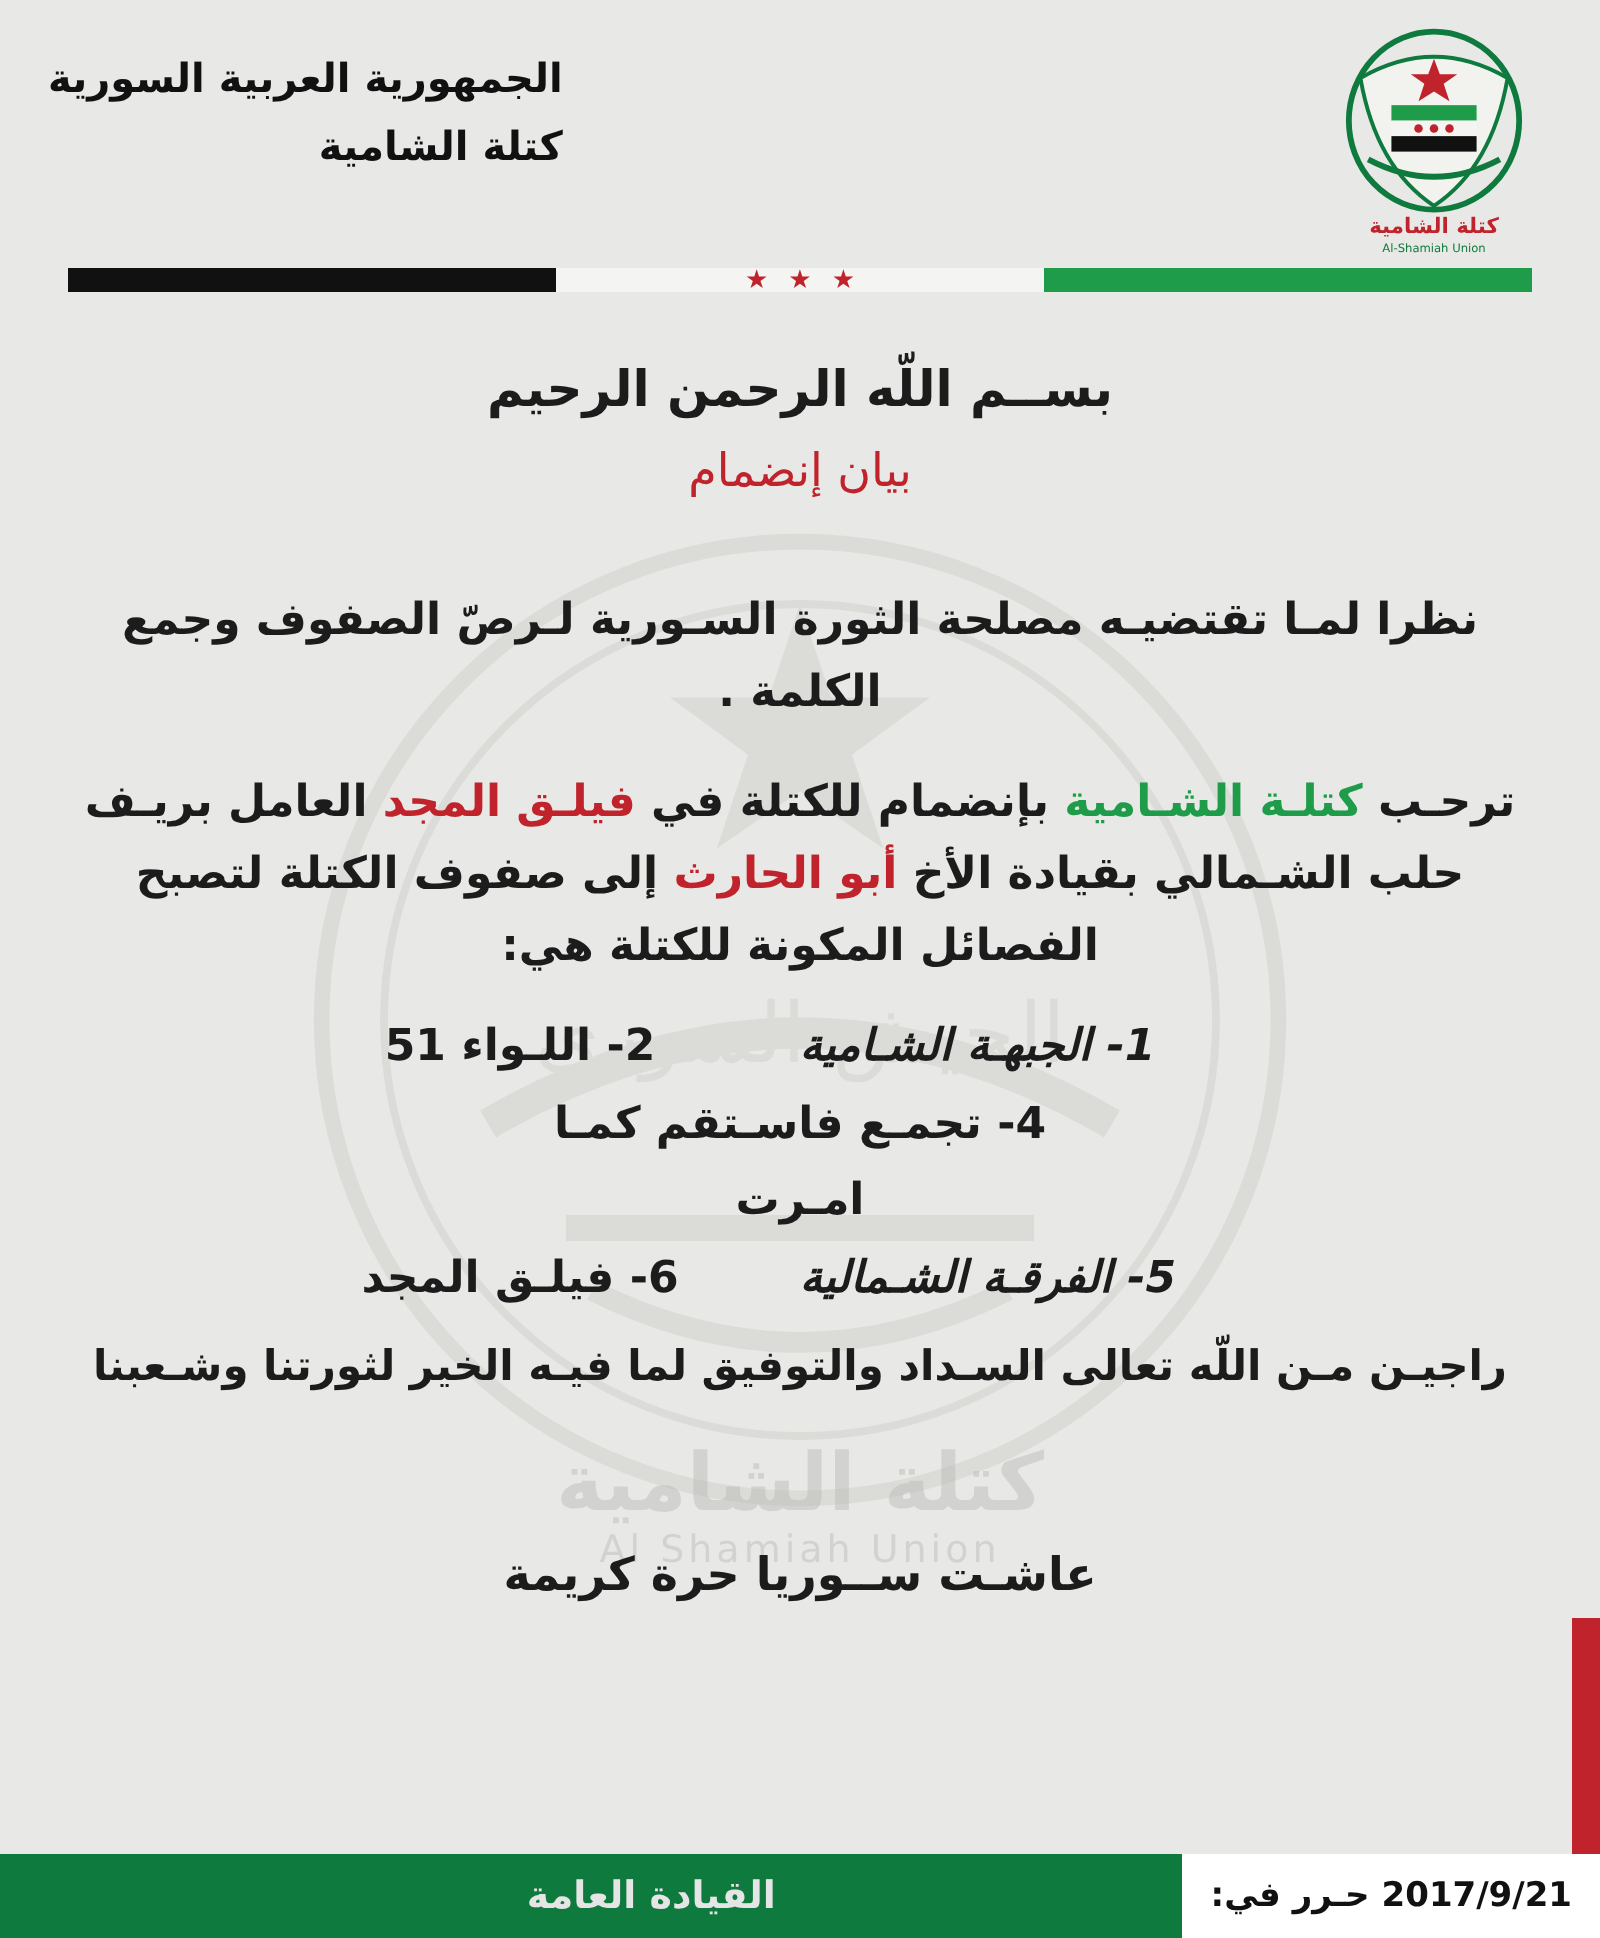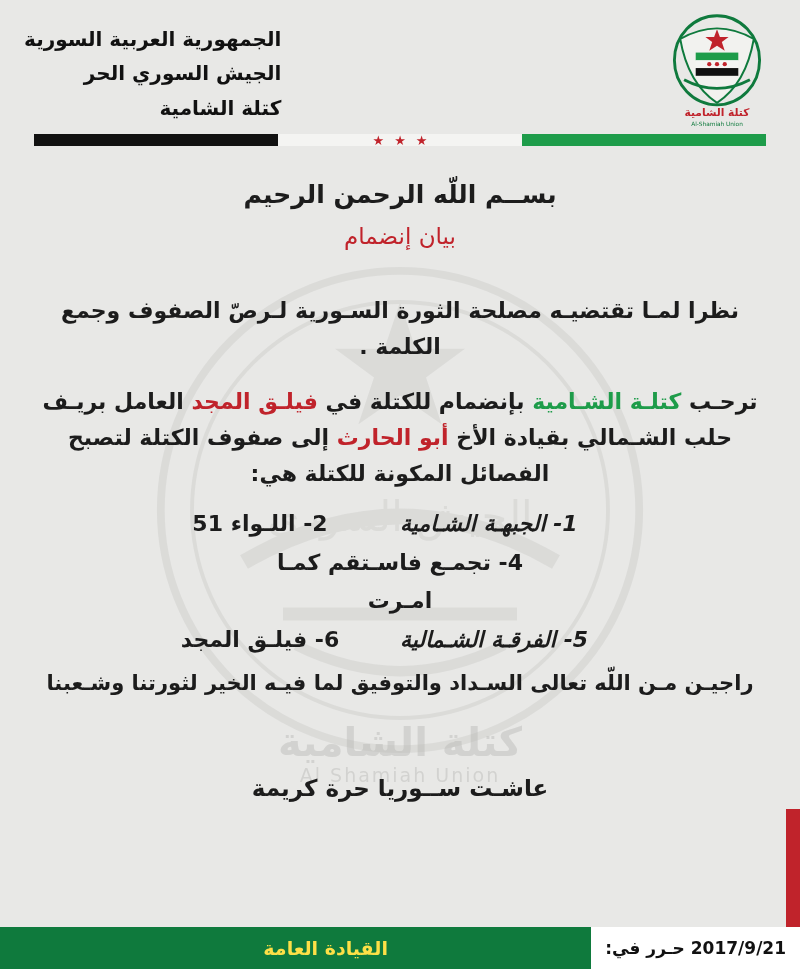--- a/index.html
+++ b/index.html
@@ -189,21 +189,21 @@
     display: flex;
     align-items: center;
     padding: 0 14px;
     font-size: 17px;
     font-weight: bold;
     gap: 6px;
   }
   .footer .f-center {
     flex: 1;
     text-align: center;
-    color: #fde047;
+    color: #e5e5e5;
     font-size: 19px;
     font-weight: bold;
     padding-left: 60px;
   }
   .footer .f-date { direction: ltr; }
   .red-tab {
     position: absolute;
     right: 0;
     bottom: 42px;
     width: 14px;
@@ -225,21 +225,20 @@
       <path d="M40 120 q60 -35 120 0" fill="none" stroke="#6f6f6a" stroke-width="6"></path>
       <path d="M55 140 L145 140" stroke="#6f6f6a" stroke-width="5"></path>
       <path d="M60 152 q40 20 80 0" fill="none" stroke="#6f6f6a" stroke-width="4"></path>
       <text x="100" y="108" font-size="16" fill="#6f6f6a" text-anchor="middle" font-family="DejaVu Sans, sans-serif">الجيش السوري</text>
     </svg>
   </div>
 
   <div class="header">
     <div class="header-titles">
       <div>الجمهورية العربية السورية</div>
-      <div>الجيش السوري الحر</div>
       <div>كتلة الشامية</div>
     </div>
 
     <div class="logo">
       <svg viewBox="0 0 120 124" xmlns="http://www.w3.org/2000/svg">
         <ellipse cx="60" cy="52" rx="44" ry="46" fill="none" stroke="#0f7a3d" stroke-width="3"></ellipse>
         <path d="M22 30 q38 -22 76 0 q-8 46 -38 66 q-30 -20 -38 -66 Z" fill="#f2f2ef" stroke="#0f7a3d" stroke-width="2"></path>
         <rect x="38" y="44" width="44" height="8" fill="#1e9c4a"></rect>
         <rect x="38" y="52" width="44" height="8" fill="#f4f4f2"></rect>
         <rect x="38" y="60" width="44" height="8" fill="#111111"></rect>

